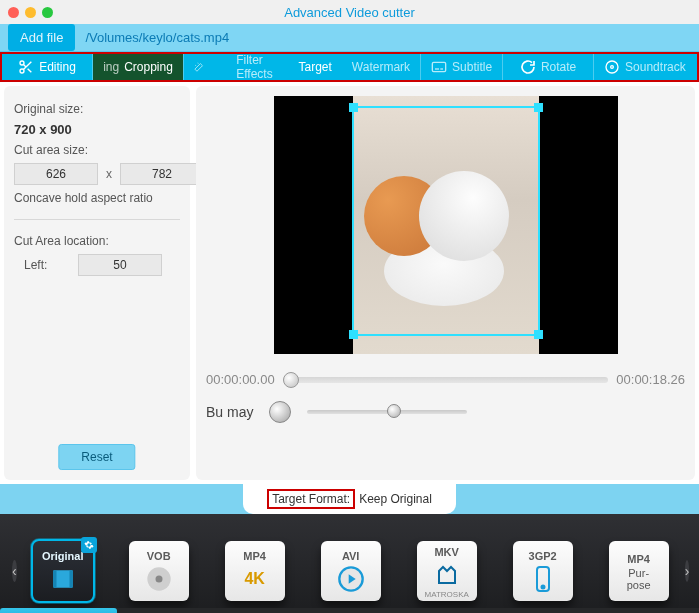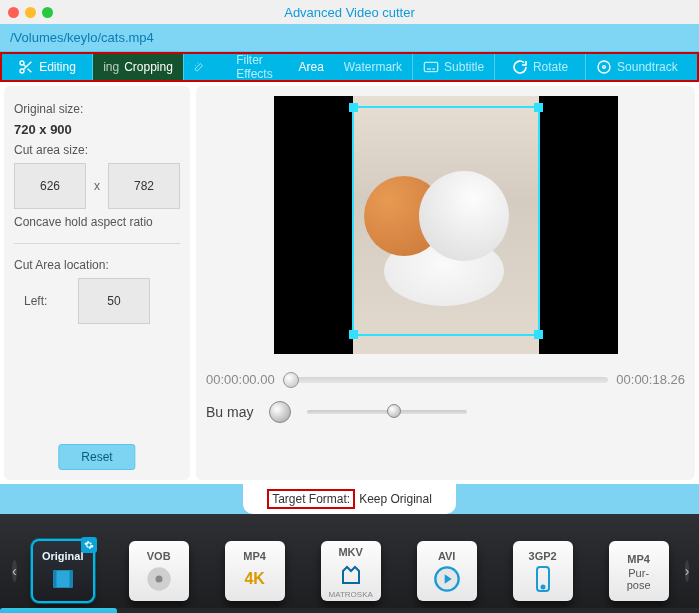--- a/index.html
+++ b/index.html
@@ -27,21 +27,21 @@
 .tab.eff { flex: 0 0 90px; gap: 32px; }
 .tab.mouth { flex: 0 0 35px; color: #fff; }
 .tab.wm { flex: 0 0 60px; }
 .tab.sub { flex: 0 0 70px; }
 .tab.rot { flex: 0 0 90px; }
 .tab.st { flex: 0 0 100px; }
 
 .main-area { display: flex; background: #fff; height: 402px; padding: 4px; }
 .side-panel { width: 186px; background: #f4f4f4; border-radius: 6px; padding: 10px; color: #555; font-size: 12px; position: relative; }
 .side-panel .row { margin: 6px 0; }
-.side-panel input[type="text"] { width: 72px; text-align: center; background: #e9e9e9; border: 1px solid #d0d0d0; padding: 15px 2px; font-size: 12px; color: #333; }
+.side-panel input[type="text"] { width: 84px; text-align: center; background: #e9e9e9; border: 1px solid #d0d0d0; padding: 3px 2px; font-size: 12px; color: #333; }
 .size-display { margin-left: 60px; font-weight: bold; color: #333; font-size: 13px; }
 .dims { display: flex; align-items: center; gap: 8px; margin-left: 30px; }
 .dims .x { color: #666; }
 .loc-row { display: flex; align-items: center; gap: 14px; margin: 6px 0; }
 .loc-row label { width: 40px; margin-left: 10px; }
 .divider { height: 1px; background: #d8d8d8; margin: 14px 0; }
 .reset-btn { position: absolute; bottom: 10px; left: 50%; transform: translateX(-50%); background: #7dd4f2; color: #0a5c7c; padding: 5px 22px; border: 1px solid #5bc5ec; border-radius: 3px; font-size: 12px; cursor: pointer; margin-top: 19px; }
 
 .preview-panel { flex: 1; background: #f4f4f4; border-radius: 6px; margin-left: 6px; padding: 10px; position: relative; }
 .video-box { width: 344px; height: 258px; background: #000; margin: 0 auto; position: relative; overflow: hidden; }
@@ -91,20 +91,21 @@
 <div class="titlebar">
   <div class="traffic-lights">
     <div class="traffic-light tl-red"></div>
     <div class="traffic-light tl-yellow"></div>
     <div class="traffic-light tl-green"></div>
   </div>
   <div class="title">Advanced Video cutter</div>
 </div>
 
 <div class="toolbar-row">
+  <div class="add-file-btn">Add file</div>
   <div class="filepath">/Volumes/keylo/cats.mp4</div>
 </div>
 
 <div class="tabs-row">
   <div class="tab editing bright">
     <svg viewBox="0 0 24 24" fill="none" stroke="#fff" stroke-width="2">
         <circle cx="6" cy="6" r="3"></circle>
         <circle cx="6" cy="18" r="3"></circle>
         <line x1="20" y1="4" x2="8.12" y2="15.88"></line>
         <line x1="14.47" y1="14.48" x2="20" y2="20"></line>
@@ -120,21 +121,21 @@
   <div class="tab-sep"></div>
   <div class="tab eff">
     <svg viewBox="0 0 24 24" fill="none" stroke="#b6ecfa" stroke-width="2">
         <path d="M15 4l5 5L7 22l-5-5L15 4z"></path>
         <path d="M9 2l1 2"></path>
         <path d="M3 8l2 1"></path>
       </svg>
     <span>Filter Effects</span>
   </div>
   <div class="tab mouth bright">
-    <span>Area</span>
+    <span>Target</span>
   </div>
   <div class="tab wm">
     <span>Watermark</span>
   </div>
   <div class="tab-sep"></div>
   <div class="tab sub">
     <svg viewBox="0 0 24 24" fill="none" stroke="#b6ecfa" stroke-width="2">
         <rect x="2" y="5" width="20" height="14" rx="2"></rect>
         <line x1="6" y1="15" x2="12" y2="15"></line>
         <line x1="14" y1="15" x2="18" y2="15"></line>
@@ -241,36 +242,36 @@
             <circle cx="12" cy="12" r="10" fill="#cfcfcf"></circle>
             <circle cx="12" cy="12" r="3" fill="#888"></circle>
           </svg>
         </div>
     </div>
     <div class="fmt-item">
       <div class="fmt-top">MP4</div>
       <div class="fmt-icon" style="color:#d99a00;font-weight:bold;font-size:16px">4K</div>
     </div>
     <div class="fmt-item">
-      <div class="fmt-top">MKV</div>
-      <div class="fmt-icon">
-          <svg width="26" height="20" viewBox="0 0 24 20" fill="none" stroke="#0a6aa0" stroke-width="2">
-            <path d="M4 18 L4 6 L8 2 L12 6 L16 2 L20 6 L20 18 Z"></path>
-          </svg>
-        </div>
-      <div class="fmt-sub">MATROSKA</div>
-    </div>
-    <div class="fmt-item">
       <div class="fmt-top">AVI</div>
       <div class="fmt-icon">
           <svg width="28" height="28" viewBox="0 0 24 24">
             <circle cx="12" cy="12" r="10" fill="#e6e6e6" stroke="#1a9bd8" stroke-width="2"></circle>
             <polygon points="10,8 16,12 10,16" fill="#1a9bd8"></polygon>
           </svg>
         </div>
+    </div>
+    <div class="fmt-item">
+      <div class="fmt-top">MKV</div>
+      <div class="fmt-icon">
+          <svg width="26" height="20" viewBox="0 0 24 20" fill="none" stroke="#0a6aa0" stroke-width="2">
+            <path d="M4 18 L4 6 L8 2 L12 6 L16 2 L20 6 L20 18 Z"></path>
+          </svg>
+        </div>
+      <div class="fmt-sub">MATROSKA</div>
     </div>
     <div class="fmt-item">
       <div class="fmt-top">3GP2</div>
       <div class="fmt-icon">
           <svg width="20" height="26" viewBox="0 0 20 26" fill="none" stroke="#1a9bd8" stroke-width="2">
             <rect x="4" y="1" width="12" height="24" rx="3"></rect>
             <circle cx="10" cy="21" r="1.5" fill="#1a9bd8"></circle>
           </svg>
         </div>
     </div>

